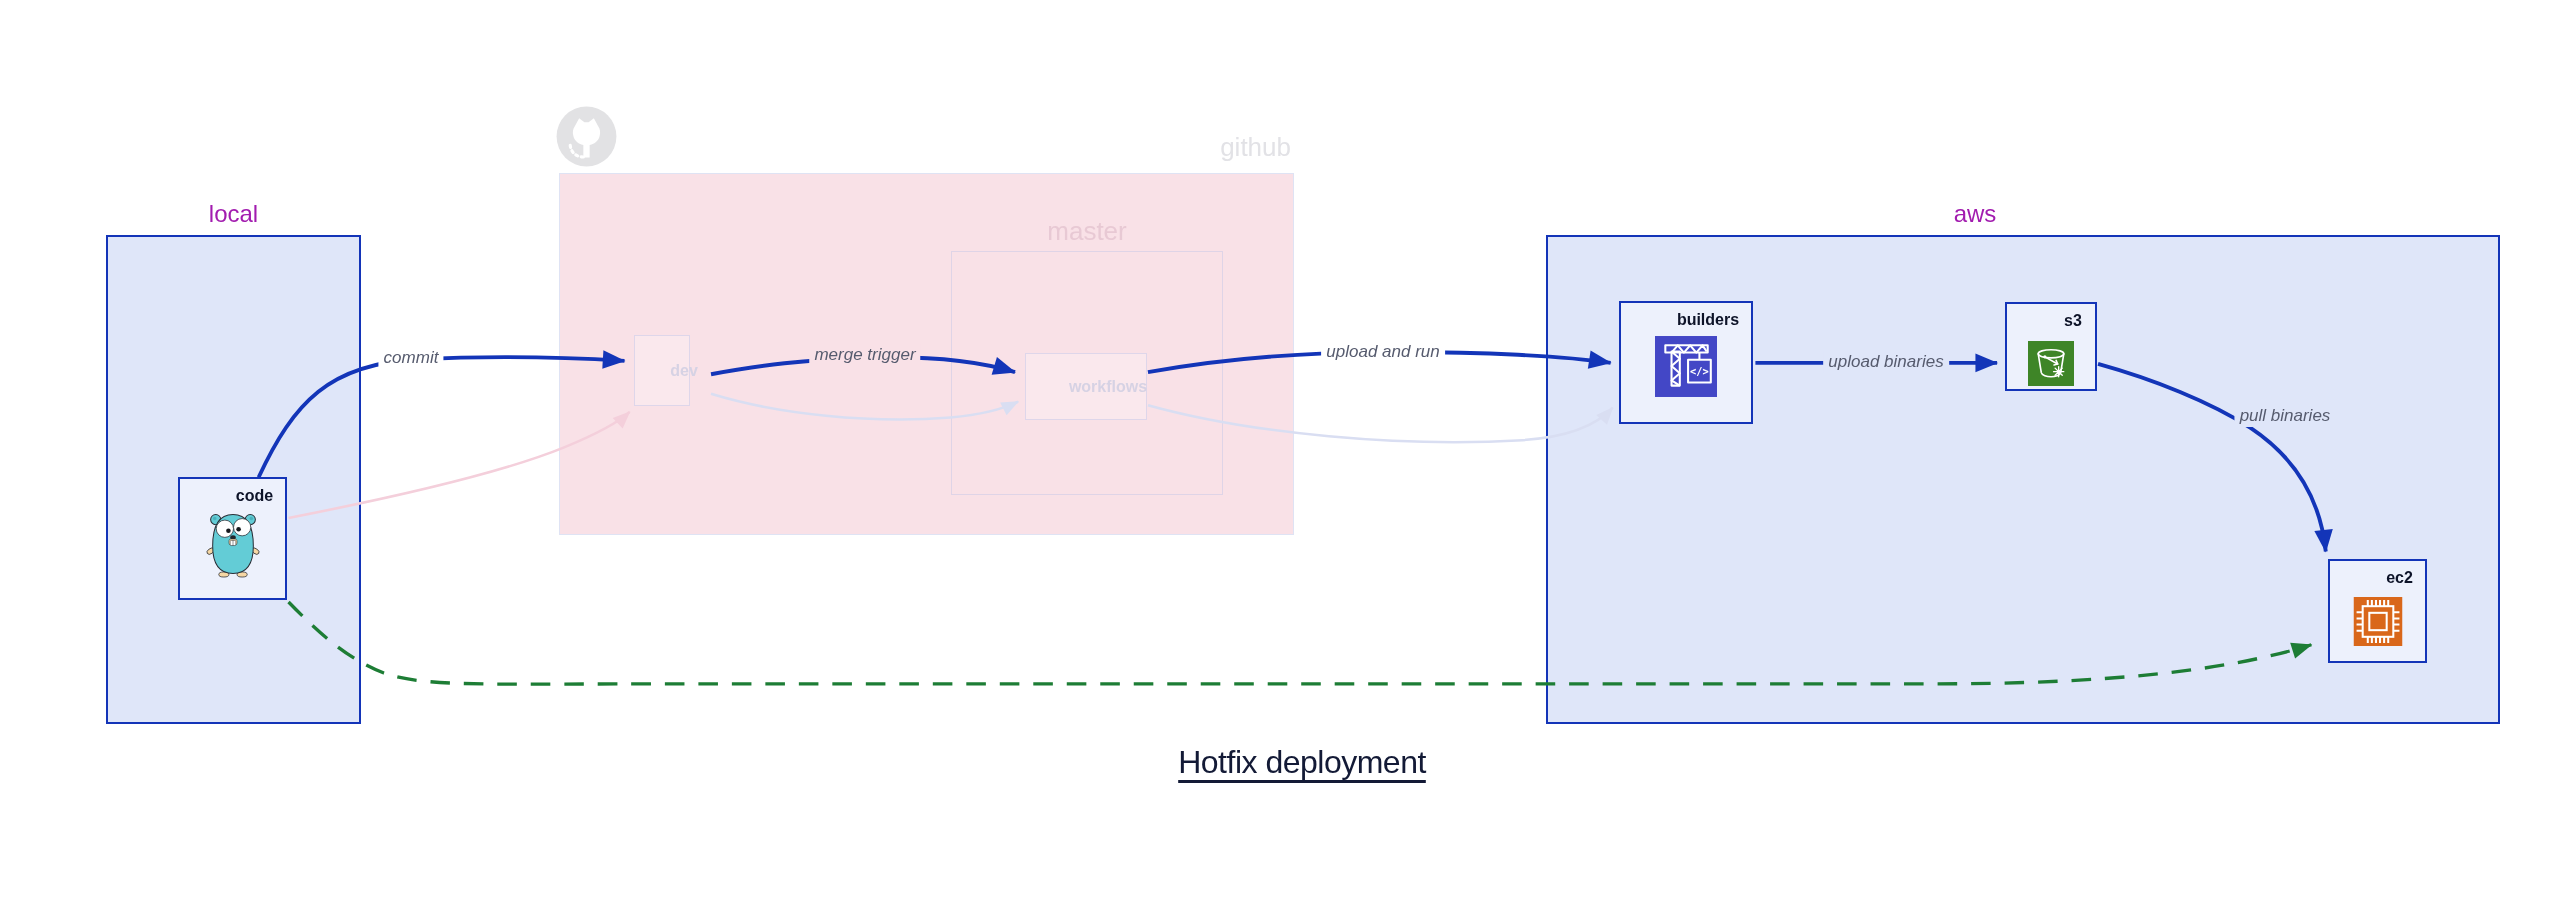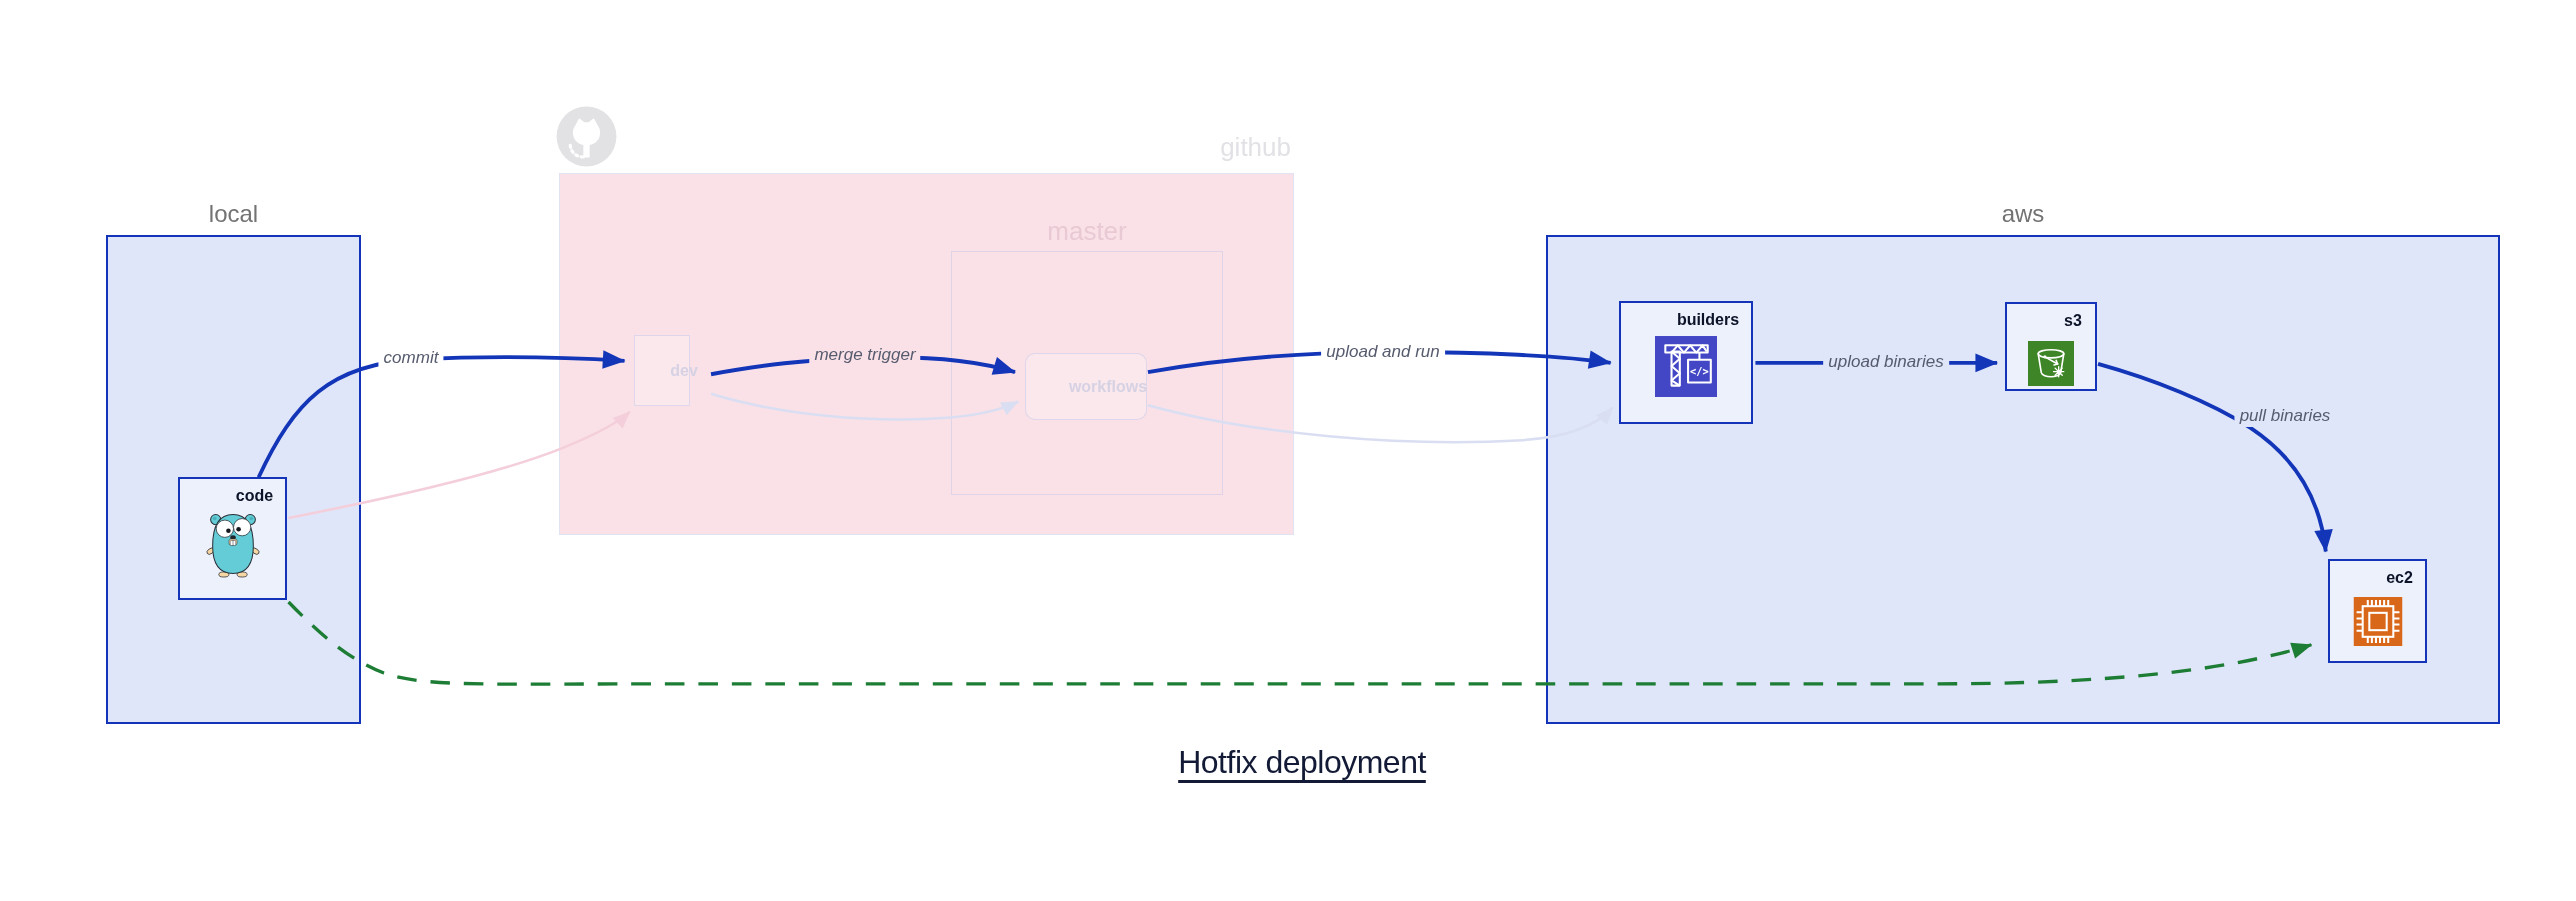--- a/index.html
+++ b/index.html
@@ -5,21 +5,21 @@
   html,body{margin:0;padding:0;background:#ffffff;}
   body{width:2604px;height:902px;font-family:"Liberation Sans",sans-serif;}
   .canvas{position:relative;width:2604px;height:902px;overflow:hidden;background:#ffffff;}
 
   
   .group{position:absolute;box-sizing:border-box;}
   .group-blue{background:#dfe6f9;border:2.1px solid #1334b8;}
   .group-pink{background:#f9e1e7;border:1.5px solid #dfe3f4;}
   .group-ghost-inner{background:transparent;border:1.5px solid rgba(203,202,232,0.55);}
 
-  .group-label{position:absolute;font-size:24px;color:#737373;text-align:center;white-space:nowrap;}
+  .group-label{position:absolute;font-size:24px;color:#a21caf;text-align:center;white-space:nowrap;}
   .group-label-faded{position:absolute;font-size:26px;text-align:center;white-space:nowrap;}
   .label-github{color:#e2e2e6;}
   .label-master{color:#e8c9d4;}
 
   
   .node{position:absolute;box-sizing:border-box;z-index:3;}
   .node-solid{background:#edf1fc;border:2.1px solid #1334b8;}
   .node-ghost{background:#fae8ed;border:1.5px solid rgba(203,202,232,0.6);display:flex;align-items:center;justify-content:center;}
   .node-label{font-weight:bold;font-size:16px;color:#0d1328;text-align:center;margin-top:8.2px;padding-left:44px;}
   .node-ghost .node-label{color:#d6d2e4;margin-top:0;}
@@ -50,21 +50,21 @@
   <div class="group group-ghost-inner" style="left:951px;top:251px;width:272px;height:244px;"></div>
 
   <div class="group group-blue" style="left:1546px;top:235px;width:954px;height:489px;"></div>
 
   <div class="group-label" style="left:106px;top:200px;width:255px;">local</div>
 
   <div class="group-label-faded label-github" style="left:1136px;top:132px;width:155px;text-align:right;">github</div>
 
   <div class="group-label-faded label-master" style="left:951px;top:216px;width:272px;">master</div>
 
-  <div class="group-label" style="left:1546px;top:200px;width:954px;">aws</div>
+  <div class="group-label" style="left:1498px;top:200px;width:954px;">aws</div>
 
   <svg class="deco" style="left:555px;top:105px;" width="63" height="63" viewBox="0 0 120 120">
     <circle cx="60" cy="60" r="57" fill="#e2e2e4"></circle>
     <path fill="#ffffff" d="M38,40 L46,25 L56,33 L64,33 L74,25 L82,40 C86,46 87,52 85,59 C83,68 76,74 66,76 L66,100 L54,100 L54,76 C44,74 37,68 35,59 C33,52 34,46 38,40 Z"></path>
     <path d="M54,99 C42,99 31,92 29,77" stroke="#ffffff" stroke-width="6" fill="none" stroke-dasharray="4 7" stroke-linecap="round"></path>
   </svg>
 
   <svg class="edges" width="2604" height="902" viewBox="0 0 5054 1750">
     <defs>
       <marker id="m-blue" markerWidth="50" markerHeight="42" refX="44" refY="20" orient="auto" markerUnits="userSpaceOnUse">
@@ -114,21 +114,21 @@
       <rect x="52" y="56" width="16" height="12" rx="4" fill="#f6d7a4" stroke="#2a2e36" stroke-width="1"></rect>
       <rect x="54.5" y="59" width="11" height="10" rx="2" fill="#ffffff" stroke="#2a2e36" stroke-width="1"></rect>
       <line x1="60" y1="59" x2="60" y2="69" stroke="#2a2e36" stroke-width="1"></line>
     </svg>
   </div>
 
   <div class="node node-ghost" style="left:634px;top:335px;width:56px;height:71px;">
     <div class="node-label">dev</div>
   </div>
 
-  <div class="node node-ghost" style="left:1025px;top:353px;width:122px;height:67px;border-radius:10px;">
+  <div class="node node-ghost" style="left:1025px;top:353px;width:122px;height:67px;">
     <div class="node-label">workflows</div>
   </div>
 
   <div class="node node-solid" style="left:1619px;top:301px;width:134px;height:123px;">
     <div class="node-label">builders</div>
     <svg class="node-icon" style="top:33px;" width="62" height="61" viewBox="0 0 120 118">
       <rect width="120" height="118" fill="#4347c6"></rect>
       <g stroke="#ffffff" stroke-width="4" fill="none" stroke-linejoin="round">
         <rect x="32" y="30" width="16" height="66"></rect>
         <path d="M32,30 L48,44 L32,58 L48,72 L32,86 L48,96"></path>

